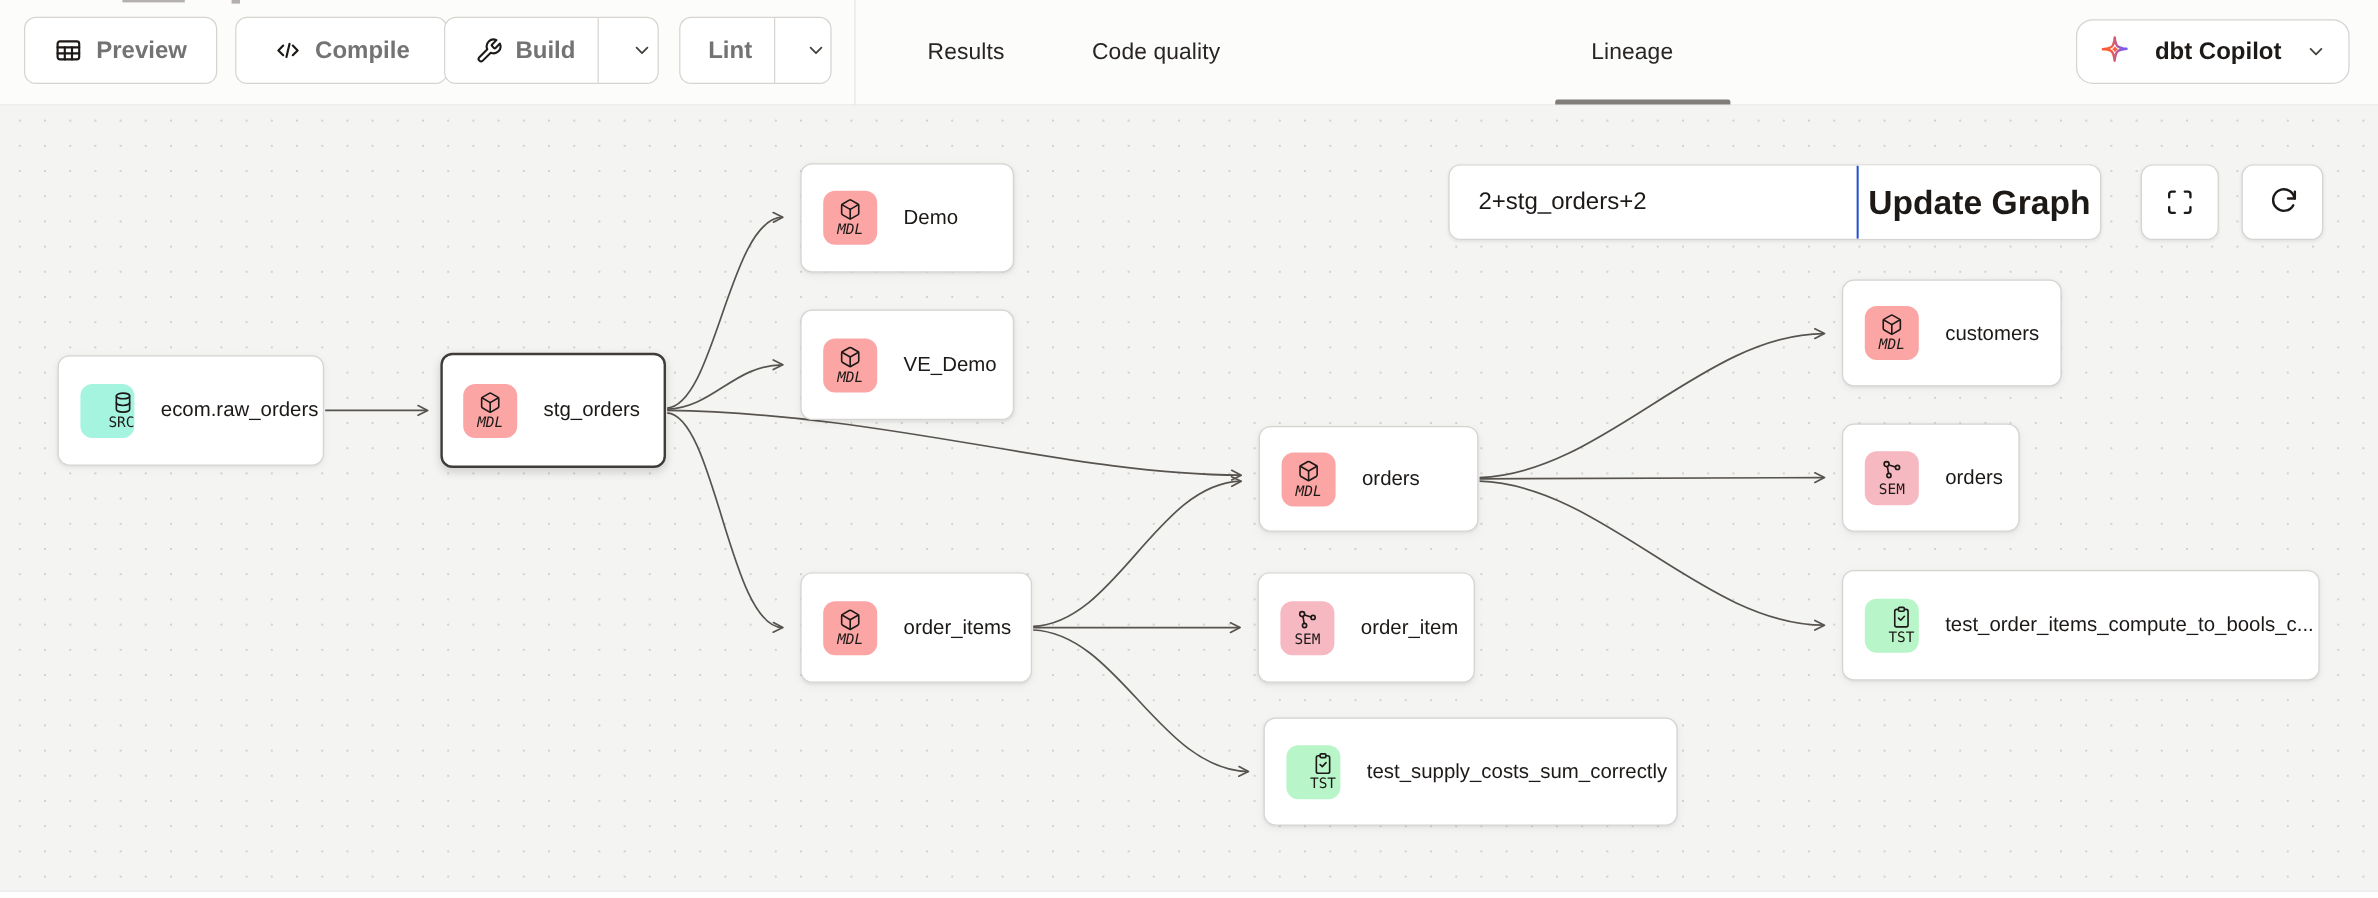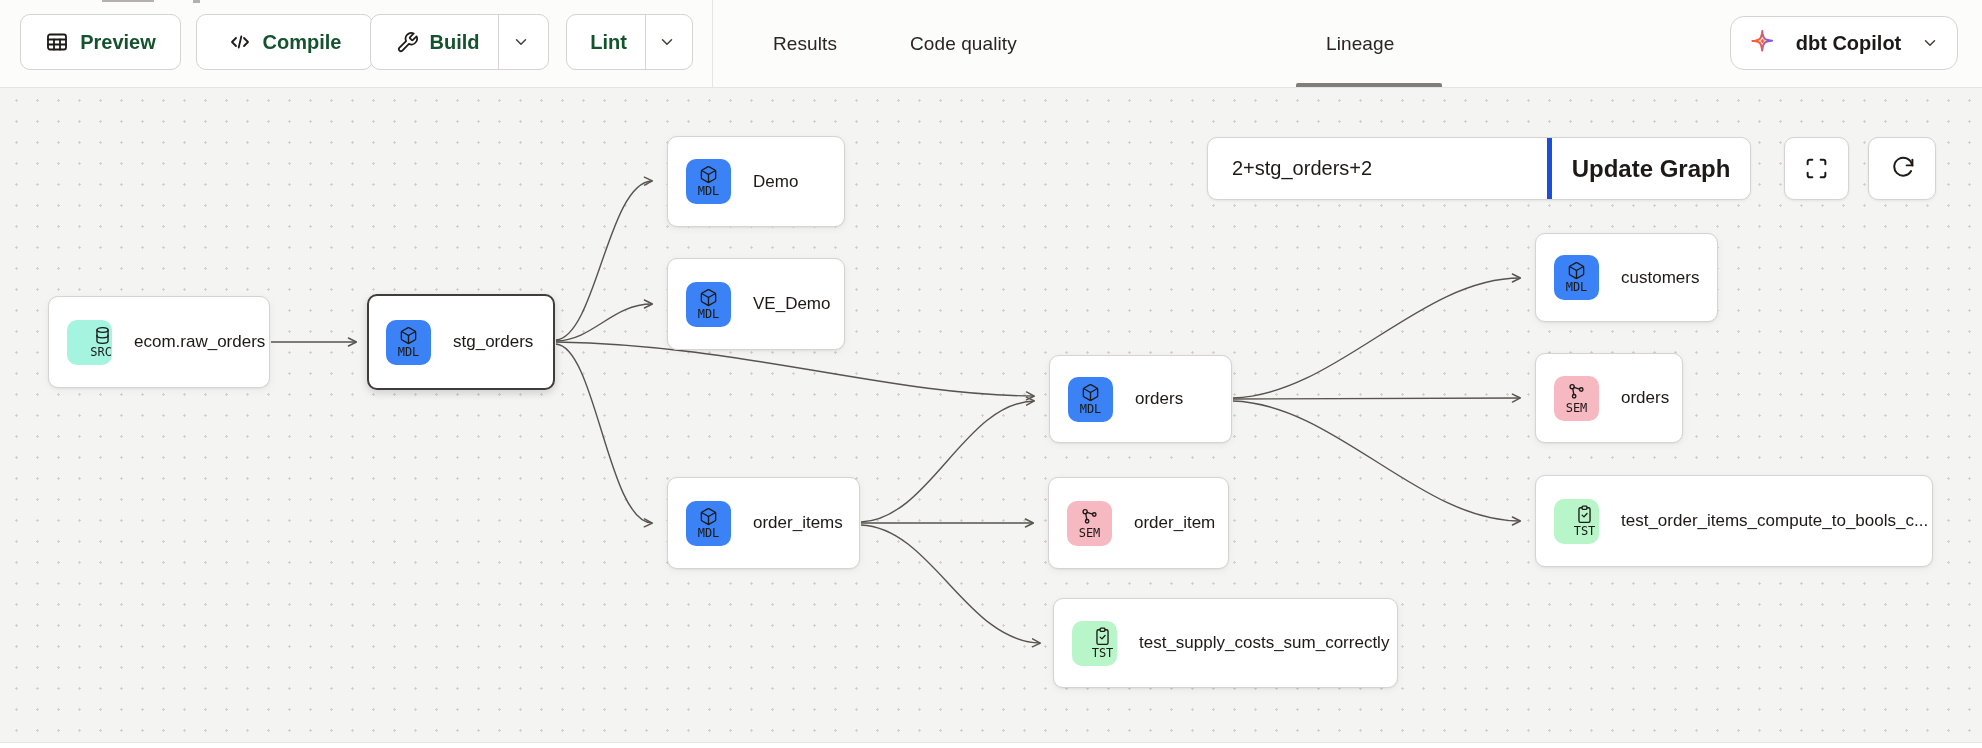--- a/index.html
+++ b/index.html
@@ -16,26 +16,26 @@
   .toolbar {
     position:absolute; left:0; top:0; width:1982px; height:88px;
     background:#fcfcfb;
     border-bottom:1px solid #e7e5e4;
   }
   .top-artifact { position:absolute; background:#b3b0ad; }
   .tbtn {
     position:absolute; top:14px; height:56px;
     background:#ffffff; border:1px solid #d6d3d1; border-radius:10px;
     display:flex; align-items:center; justify-content:center;
-    font-size:20px; font-weight:600; color:#14532d;
+    font-size:20px; font-weight:600; color:#737373;
     cursor:pointer;
   }
   .tbtn .ticon { margin-right:11px; display:flex; }
   .tbtn.split { padding:0; }
-  .tbtn .seg { display:flex; align-items:center; justify-content:center; height:100%; }
+  .tbtn .seg { display:flex; align-items:center; justify-content:flex-end; height:100%; }
   .tbtn .seg.main { padding:0 18px 0 20px; }
   .tbtn .seg.caret { width:46px; border-left:1px solid #d6d3d1; }
   .toolbar-divider {
     position:absolute; left:712px; top:0; width:1px; height:88px; background:#e7e5e4;
   }
   .tab {
     position:absolute; top:0; height:88px; display:flex; align-items:center;
     font-size:19px; color:#292524; cursor:pointer; letter-spacing:.1px;
   }
   .tab-underline {
@@ -71,41 +71,41 @@
   .badge {
     width:45px; height:45px; border-radius:10px; flex:0 0 45px;
     display:flex; flex-direction:column; align-items:center; justify-content:center;
   }
   .badge svg { display:block; }
   .badge .btext {
     font-family:"DejaVu Sans Mono", monospace;
     font-size:12px; line-height:13px; margin-top:1px; color:#1c1917;
   }
   .badge.src { background:#a5f4e0;align-items:flex-end; }
-  .badge.mdl { background:#3b82f6; }
+  .badge.mdl { background:#fca5a5;font-style:italic; }
   .badge.sem { background:#f6b8c1; }
   .badge.tst { background:#b8f5c8;padding-left:16px; }
   .nlabel { margin-left:22px; font-size:17px; color:#1c1917; white-space:nowrap; }
 
   
   .selector-group {
     position:absolute; left:1207px; top:49px; width:544px; height:63px;
     background:#ffffff; border:1px solid #d6d3d1; border-radius:10px;
     display:flex; box-shadow:0 1px 3px rgba(0,0,0,.07);
   }
   .selector-input {
     width:339px; height:100%; border:none; outline:none; background:transparent;
     border-radius:10px 0 0 10px;
     padding:0 20px 0 24px; font-size:20px; color:#1c1917;
     font-family:"Liberation Sans", sans-serif;
   }
   .update-btn {
-    flex:1; border-left:5px solid #1d4ed8;
+    flex:1; border-left:2px solid #1d4ed8;
     display:flex; align-items:center; justify-content:center;
-    font-size:24px; font-weight:600; color:#1c1917; cursor:pointer;
+    font-size:28px; font-weight:600; color:#1c1917; cursor:pointer;
     border-radius:0 10px 10px 0; background:#ffffff;
   }
   .icon-btn {
     position:absolute; top:49px; height:63px;
     background:#ffffff; border:1px solid #d6d3d1; border-radius:10px;
     display:flex; align-items:center; justify-content:center;
     box-shadow:0 1px 3px rgba(0,0,0,.07); cursor:pointer;
   }
   .icon-btn.fullscreen { left:1784px; width:65px; }
   .icon-btn.refresh { left:1868px; width:68px; }

